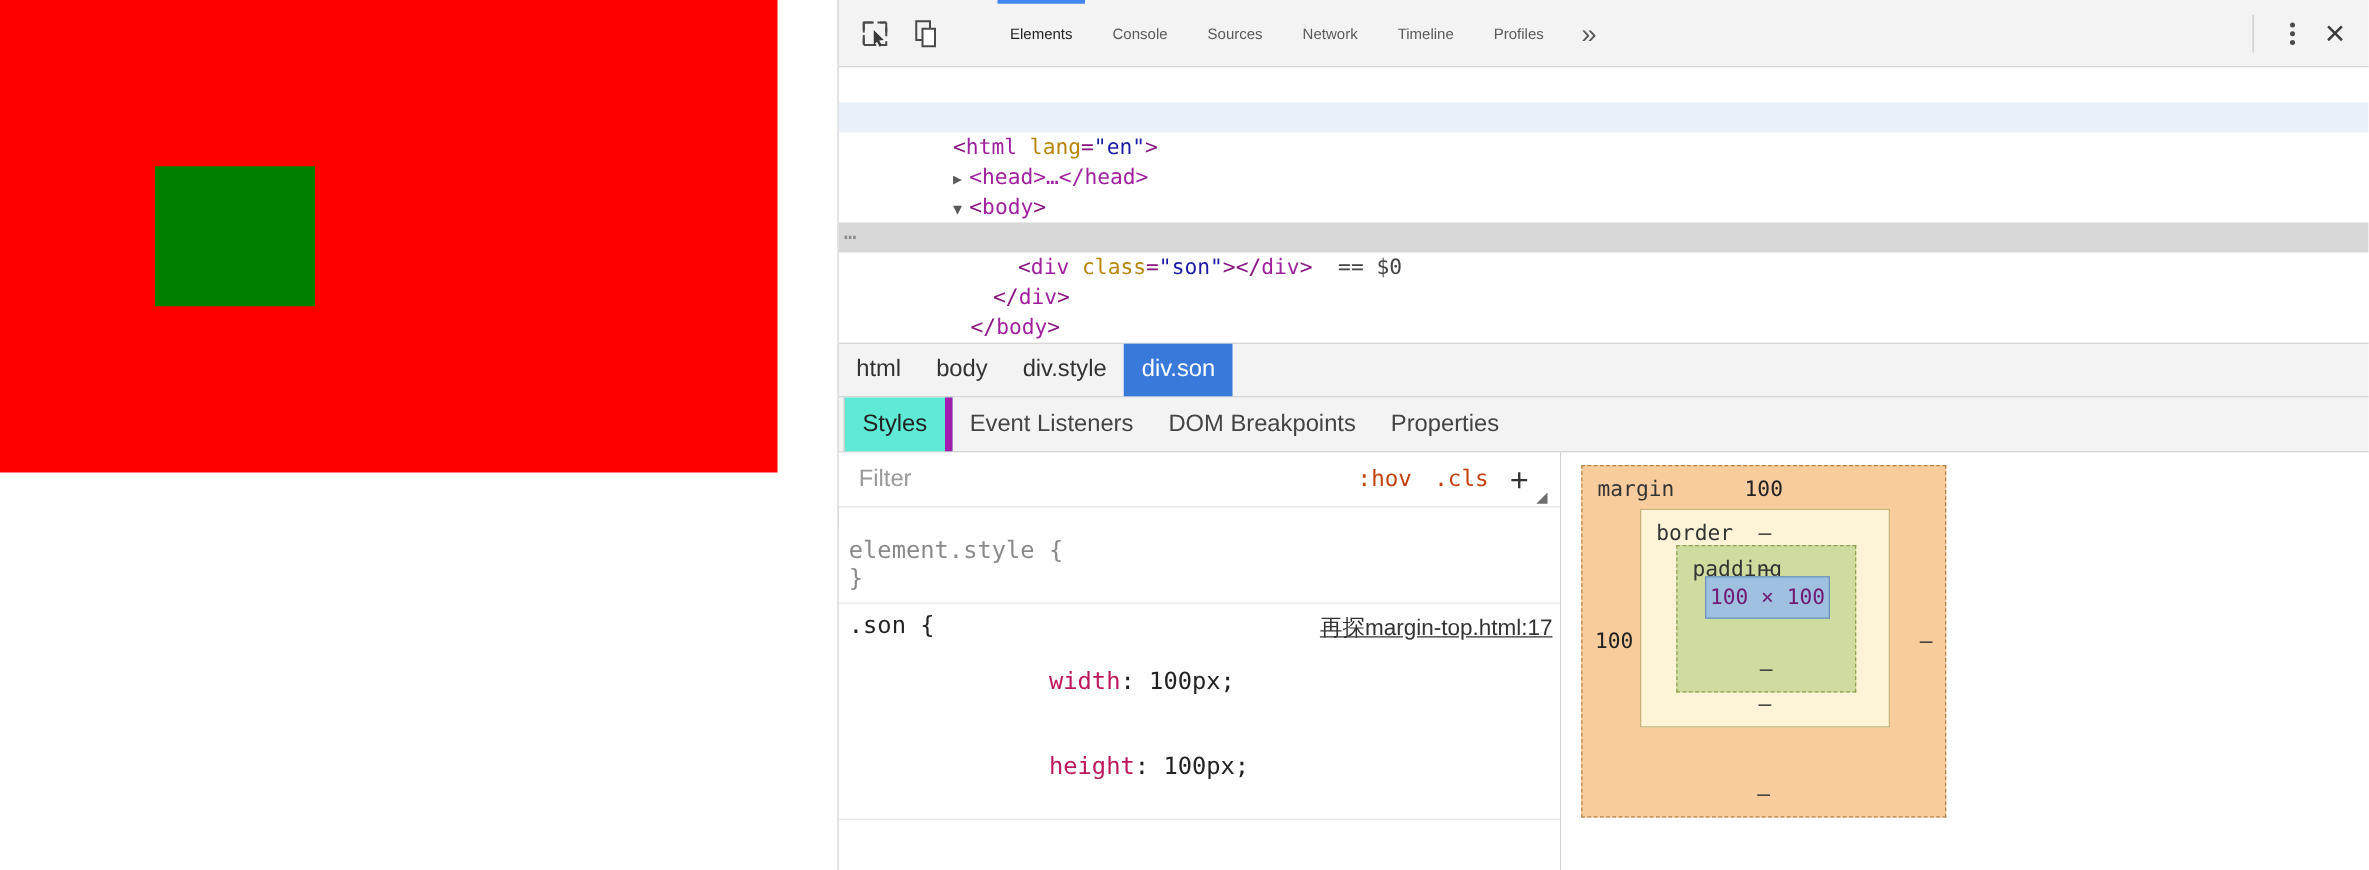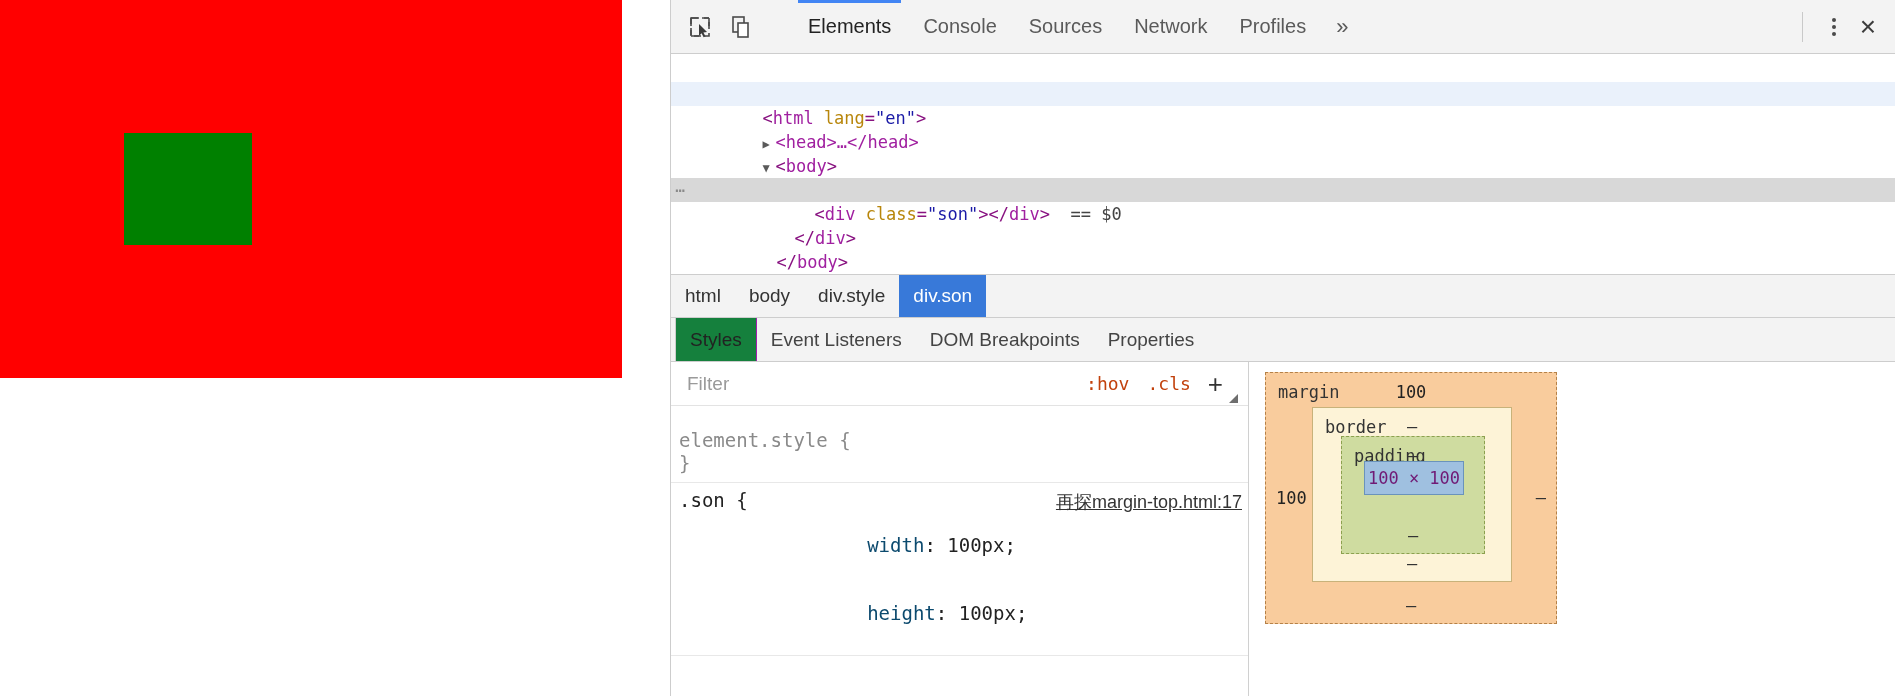--- a/index.html
+++ b/index.html
@@ -33,21 +33,21 @@
     height:54px; min-height:54px; background:#f3f3f3;
     border-bottom:1px solid #cdcdcd;
     display:flex; align-items:stretch; position:relative;
   }
   .tb-icons { display:flex; align-items:center; padding:0 6px 0 14px; gap:12px; }
   .tb-icon { width:30px; height:30px; display:flex; align-items:center; justify-content:center; cursor:pointer; }
   .tb-sep { width:1px; background:#c9c9c9; margin:12px 8px 12px 8px; }
   .dt-tabs { display:flex; align-items:stretch; }
   .dt-tab {
     display:flex; align-items:center; padding:0 16px;
-    font-size:20px; color:#5a5a5a; cursor:pointer; position:relative;
+    font-size:12px; color:#5a5a5a; cursor:pointer; position:relative;
     white-space:nowrap;
   }
   .dt-tab.active { color:#222222; }
   .dt-tab.active:after {
     content:""; position:absolute; left:6px; right:6px; top:0; height:3px; background:#4285f4;
   }
   .dt-more { display:flex; align-items:center; padding:0 14px; font-size:22px; color:#5a5a5a; cursor:pointer; }
   .tb-right { margin-left:auto; display:flex; align-items:center; padding-right:10px; gap:2px; }
   .tb-vsep { width:1px; height:30px; background:#c9c9c9; margin:0 14px; }
   .kebab { width:30px; height:30px; display:flex; flex-direction:column; align-items:center; justify-content:center; gap:3px; cursor:pointer; }
@@ -78,21 +78,21 @@
   }
   .crumb { display:flex; align-items:center; padding:0 14px; cursor:pointer; }
   .crumb.active { background:#3879d9; color:#ffffff; }
   
   .side-tabs {
     height:44px; min-height:44px; background:#f3f3f3;
     border-bottom:1px solid #cdcdcd; display:flex; align-items:stretch;
     font-size:19px; color:#444; padding-left:4px;
   }
   .side-tab { display:flex; align-items:center; padding:0 14px; cursor:pointer; }
-  .side-tab.active { background:#15803d; color:#222; border-left:1px solid #cdcdcd; border-right:1px solid #a21caf; }
+  .side-tab.active { background:#5eead4; color:#222; border-left:1px solid #cdcdcd; border-right:6px solid #a21caf; }
   
   .styles-area { flex:1; display:flex; min-height:0; }
   .styles-left { width:578px; min-width:578px; display:flex; flex-direction:column; border-right:1px solid #d0d0d0;gap:17px; }
   .filter-bar {
     height:44px; min-height:44px; display:flex; align-items:center;
     border-bottom:1px solid #e3e3e3; padding:0 10px 0 14px; background:#fff;
   }
   .filter-input {
     flex:1; border:none; outline:none; font-size:19px; color:#333;
     font-family:"Liberation Sans", sans-serif; background:transparent;
@@ -101,33 +101,33 @@
   .hovcls { font-family:"DejaVu Sans Mono", monospace; font-size:18px; color:#c2410c; padding:0 9px; cursor:pointer; }
   .plusbtn { font-size:26px; color:#333; padding:0 6px 0 8px; cursor:pointer; line-height:1; }
   .corner { width:0;height:0;border-left:9px solid transparent;border-bottom:9px solid #6e6e6e; align-self:flex-end; margin-bottom:2px; }
   .css-rules {
     flex:1; overflow:hidden; background:#ffffff;
     font-family:"DejaVu Sans Mono", monospace; font-size:19px; line-height:22.5px; color:#222;
   }
   .rule { padding:6px 0 8px 6px; border-bottom:1px solid #e8e8e8; position:relative; }
   .rule-line { white-space:pre; padding-left:2px; }
   .sel-gray { color:#8a8a8a; }
-  .prop { color:#0c4a6e;margin-left:28px; }
+  .prop { color:#be185d; }
   .pval { color:#222222; }
   .src-link {
     position:absolute; right:6px; top:8px; font-family:"Liberation Sans", sans-serif;
     font-size:18px; color:#333; text-decoration:underline; cursor:pointer; white-space:nowrap;
   }
   .swatch-wrap { display:inline-flex; align-items:center; }
   .tri { display:inline-block; width:0;height:0;border-left:7px solid #555;border-top:5px solid transparent;border-bottom:5px solid transparent; margin:0 3px 0 1px; }
   .swatch { display:inline-block; width:14px; height:14px; background:#008000; border:1px solid #999; margin-right:1px; vertical-align:-2px; }
   
   .metrics-pane { flex:1; background:#ffffff; padding:10px 16px 0 16px; }
   .bm-margin {
-    background:#f9cc9d; border:1px dashed #b58147; width:292px; height:252px;
+    background:#f9cc9d; border:1px dashed #b58147; width:292px; height:282px;
     position:relative; font-family:"DejaVu Sans Mono", monospace; font-size:17px; color:#222;
   }
   .bm-label { position:absolute; left:12px; top:9px; font-size:17px; color:#333; }
   .bm-top { position:absolute; top:9px; left:0; right:0; text-align:center; }
   .bm-bottom { position:absolute; bottom:7px; left:0; right:0; text-align:center; }
   .bm-left { position:absolute; left:10px; top:50%; transform:translateY(-50%); }
   .bm-right { position:absolute; right:10px; top:50%; transform:translateY(-50%); }
   .bm-border {
     position:absolute; left:46px; top:34px; width:200px; height:175px;
     background:#fdf3d7; border:1px solid #c8b27a;
@@ -178,20 +178,23 @@
       <div class="dt-tab">
           <span>Console</span>
         </div>
       <div class="dt-tab">
           <span>Sources</span>
         </div>
       <div class="dt-tab">
           <span>Network</span>
         </div>
       <div class="dt-tab">
+          <span>Timeline</span>
+        </div>
+      <div class="dt-tab">
           <span>Profiles</span>
         </div>
       <div class="dt-more">»</div>
     </div>
     <div class="tb-right">
       <div class="tb-vsep"></div>
       <div class="kebab">
           <i></i>
           <i></i>
           <i></i>

